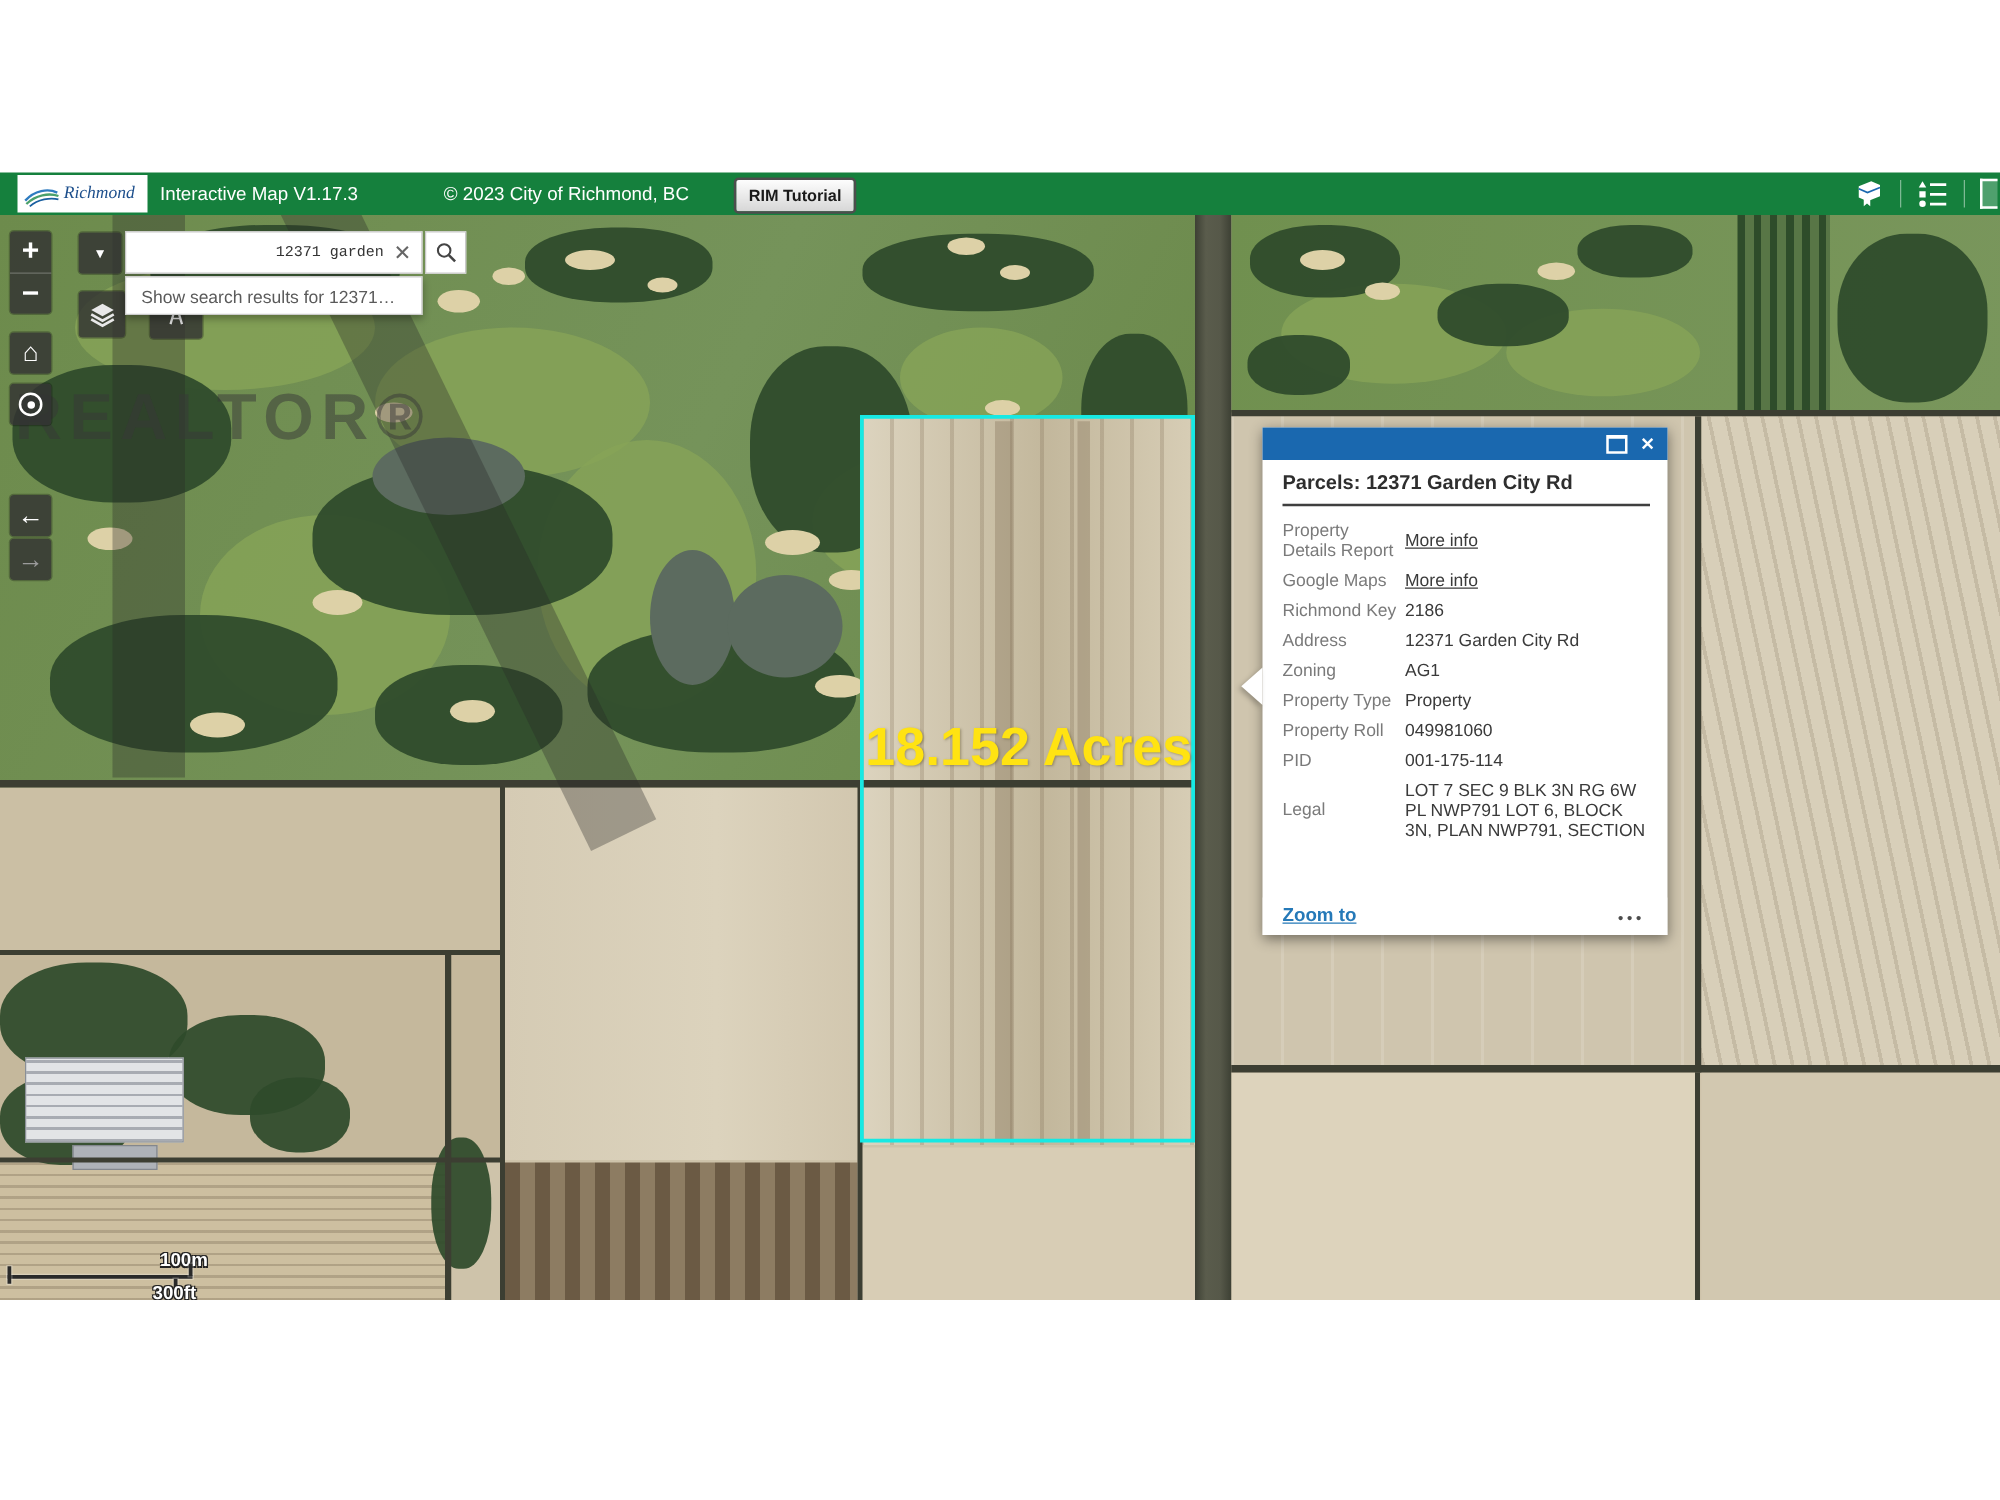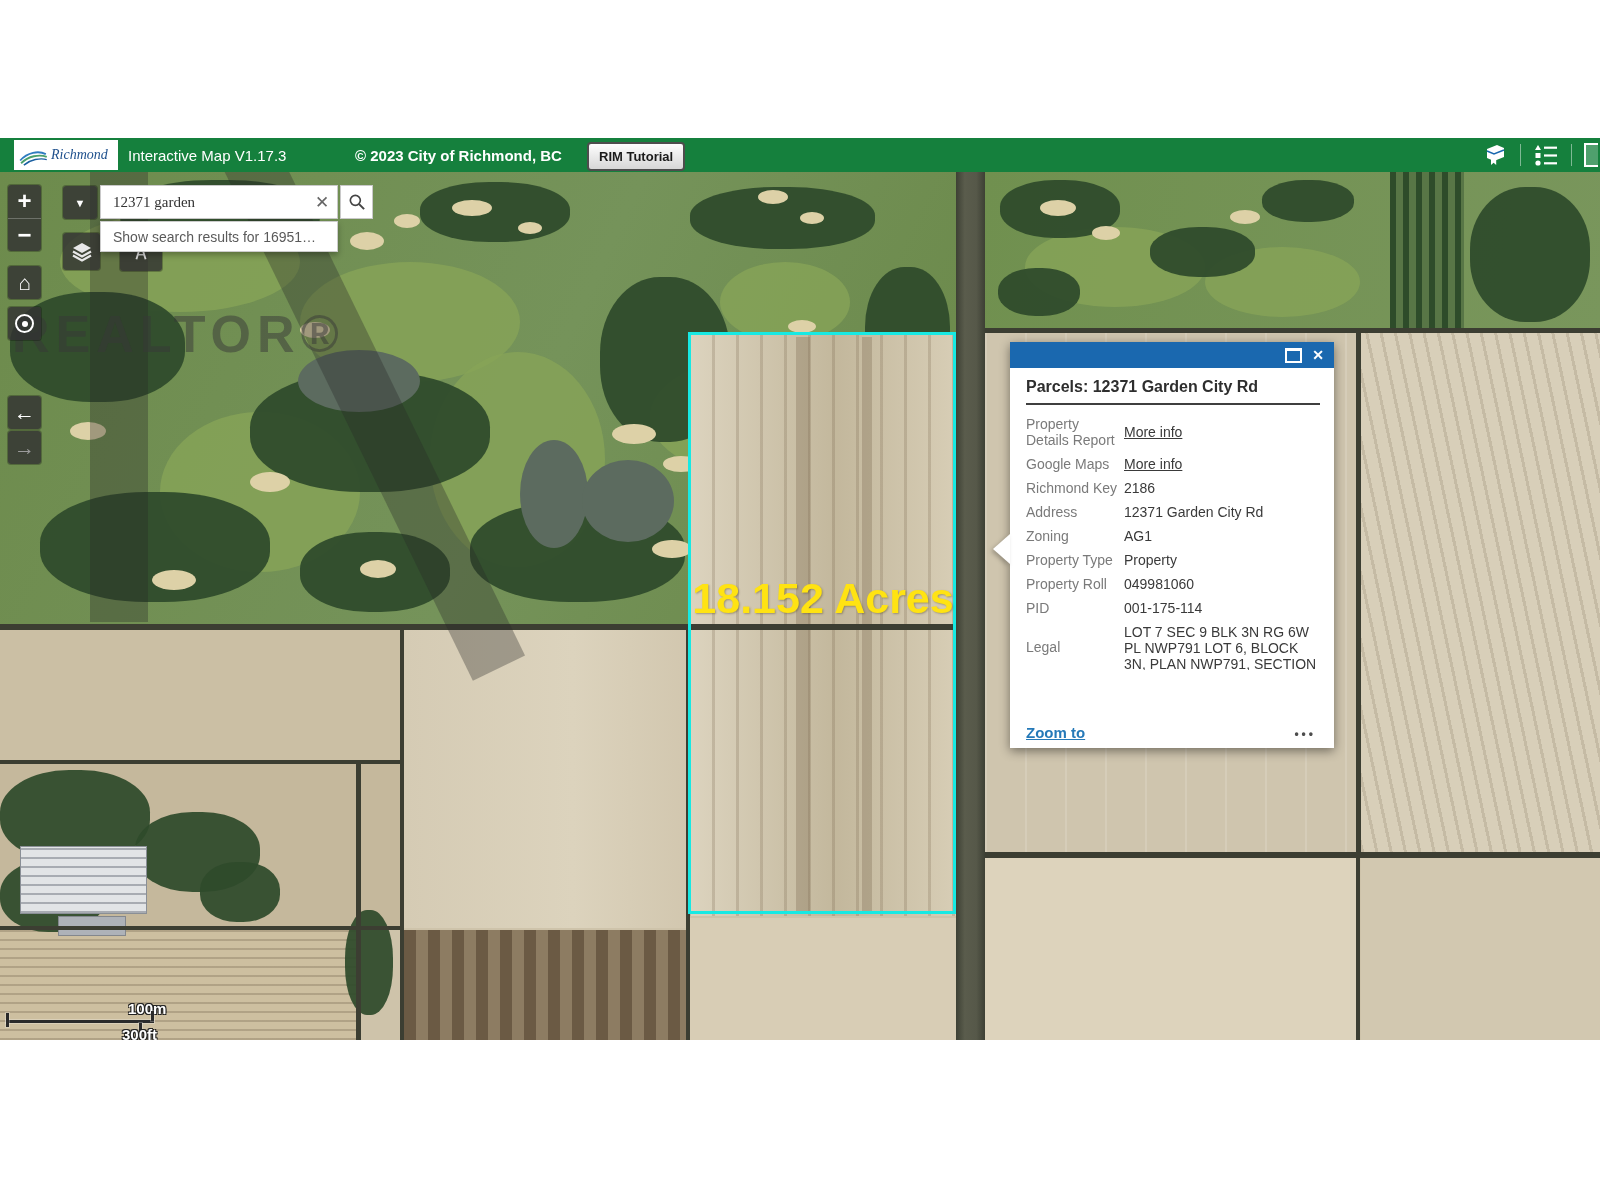--- a/index.html
+++ b/index.html
@@ -4,21 +4,21 @@
 <style>
   html,body{margin:0;padding:0;background:#ffffff;font-family:"Liberation Sans",sans-serif;}
   #stage{position:relative;width:1600px;height:1200px;background:#fff;overflow:hidden;}
 
   
   #hdr{position:absolute;left:0;top:138px;width:1600px;height:34px;background:#15803d;display:flex;align-items:center;}
   #logo{position:absolute;left:14px;top:2px;width:104px;height:30px;background:#fff;display:flex;align-items:center;gap:3px;padding-left:4px;box-sizing:border-box;}
   #logo svg{width:30px;height:22px;}
   #logo .lt{font-family:"Liberation Serif",serif;font-style:italic;font-size:14px;color:#1d4f8c;}
   .hdr-title{position:absolute;left:128px;color:#fff;font-size:15px;}
-  .hdr-copy{position:absolute;left:355px;color:#fff;font-size:15px;font-weight:bold;}
+  .hdr-copy{position:absolute;left:355px;color:#fff;font-size:15px;font-weight:normal;}
   .rim-btn{position:absolute;left:587px;top:4px;height:25px;padding:0 10px;background:linear-gradient(#fdfdfd,#d7d7d7);border:2px solid #4d4d4d;border-radius:4px;font-size:13px;font-weight:bold;color:#1a1a1a;display:flex;align-items:center;cursor:pointer;}
   .hdr-right{position:absolute;right:0;top:0;height:34px;display:flex;align-items:center;gap:12px;padding-right:2px;}
   .vsep{width:1px;height:22px;background:rgba(255,255,255,.45);}
   .hicon{width:26px;height:26px;display:flex;align-items:center;justify-content:center;cursor:pointer;}
   .half-ic{width:12px;height:20px;border:2px solid #fff;border-right:none;background:rgba(255,255,255,.25);}
 
   
   #map{position:absolute;left:0;top:172px;width:1600px;height:868px;background:#cec3aa;overflow:hidden;}
   .dec{position:absolute;}
   .golf-main{position:absolute;left:0;top:0;width:958px;height:458px;background:linear-gradient(115deg,#6d8b4c,#75935a 55%,#6a8848);}
@@ -66,21 +66,21 @@
   #homebtn{left:8px;top:266px;width:33px;height:33px;font-size:21px;}
   #locbtn{left:8px;top:307px;width:33px;height:33px;}
   .locring{width:15px;height:15px;border:2.5px solid #fff;border-radius:50%;position:relative;}
   .locring::after{content:"";position:absolute;left:4.5px;top:4.5px;width:6px;height:6px;background:#fff;border-radius:50%;}
   #backbtn{left:8px;top:396px;width:33px;height:33px;font-size:21px;font-weight:bold;}
   #fwdbtn{left:8px;top:431px;width:33px;height:33px;font-size:21px;font-weight:bold;color:#9b9b9b;}
   #ddbtn{left:63px;top:186px;width:34px;height:33px;font-size:11px;}
   #layersbtn{left:63px;top:233px;width:37px;height:37px;}
   #toolbtn{left:120px;top:233px;width:42px;height:38px;}
   #searchbox{position:absolute;left:100px;top:185px;width:238px;height:34px;background:#fff;border:1px solid #c9c9c9;box-sizing:border-box;display:flex;align-items:center;}
-  #searchbox input{flex:1;border:none;outline:none;font-size:15px;color:#333;padding:0 0 0 12px;font-family:Liberation Serif, serif;background:transparent;}
+  #searchbox input{flex:1;border:none;outline:none;font-size:12px;color:#333;padding:0 0 0 12px;font-family:Liberation Mono, monospace;background:transparent;text-align:right;}
   #clearx{width:30px;text-align:center;color:#666;font-size:17px;cursor:pointer;}
   #magbtn{position:absolute;left:340px;top:185px;width:33px;height:34px;background:#fff;border:1px solid #c9c9c9;box-sizing:border-box;display:flex;align-items:center;justify-content:center;cursor:pointer;}
   #suggest{position:absolute;left:100px;top:221px;width:238px;height:31px;background:#fff;border:1px solid #ccc;box-sizing:border-box;display:flex;align-items:center;padding-left:12px;font-size:14px;color:#5a5a5a;box-shadow:0 3px 6px rgba(0,0,0,.3);cursor:pointer;z-index:6;}
 
   
   #popup{position:absolute;left:1010px;top:342px;width:324px;height:406px;background:#fff;box-shadow:0 3px 10px rgba(0,0,0,.45);z-index:7;}
   #popup .tbar{height:26px;background:#1a68af;display:flex;align-items:center;justify-content:flex-end;gap:10px;padding-right:10px;cursor:move;}
   .maxic{width:13px;height:10px;border:2px solid #fff;border-top-width:3px;cursor:pointer;}
   .closeic{color:#fff;font-size:14px;font-weight:bold;cursor:pointer;line-height:1;}
   #popup .body{position:relative;height:380px;box-sizing:border-box;padding:10px 14px 0 16px;overflow:hidden;}
@@ -269,21 +269,21 @@
       <path d="M3 15.5 L12 20.5 L21 15.5" stroke="#e8e8e8" stroke-width="2.2" fill="none"></path>
     </svg>
   </div>
   <div id="toolbtn" class="btn-dark">
     <svg viewBox="0 0 24 24" width="22" height="22">
       <circle cx="12" cy="4.5" r="2.2" fill="#ddd"></circle>
       <path d="M11 6.5 L7 20 M13 6.5 L17 20" stroke="#ddd" stroke-width="2" fill="none"></path>
       <path d="M8 15 h8" stroke="#ddd" stroke-width="1.4"></path>
     </svg>
   </div>
-  <div id="suggest">Show search results for 16951…</div>
+  <div id="suggest">Show search results for 12371…</div>
 
   <div id="popup">
     <div class="pointer"></div>
     <div class="tbar">
       <span class="maxic"></span>
       <span class="closeic">✕</span>
     </div>
     <div class="body">
       <div class="ptitle">Parcels: 12371 Garden City Rd</div>
       <div class="prule"></div>

